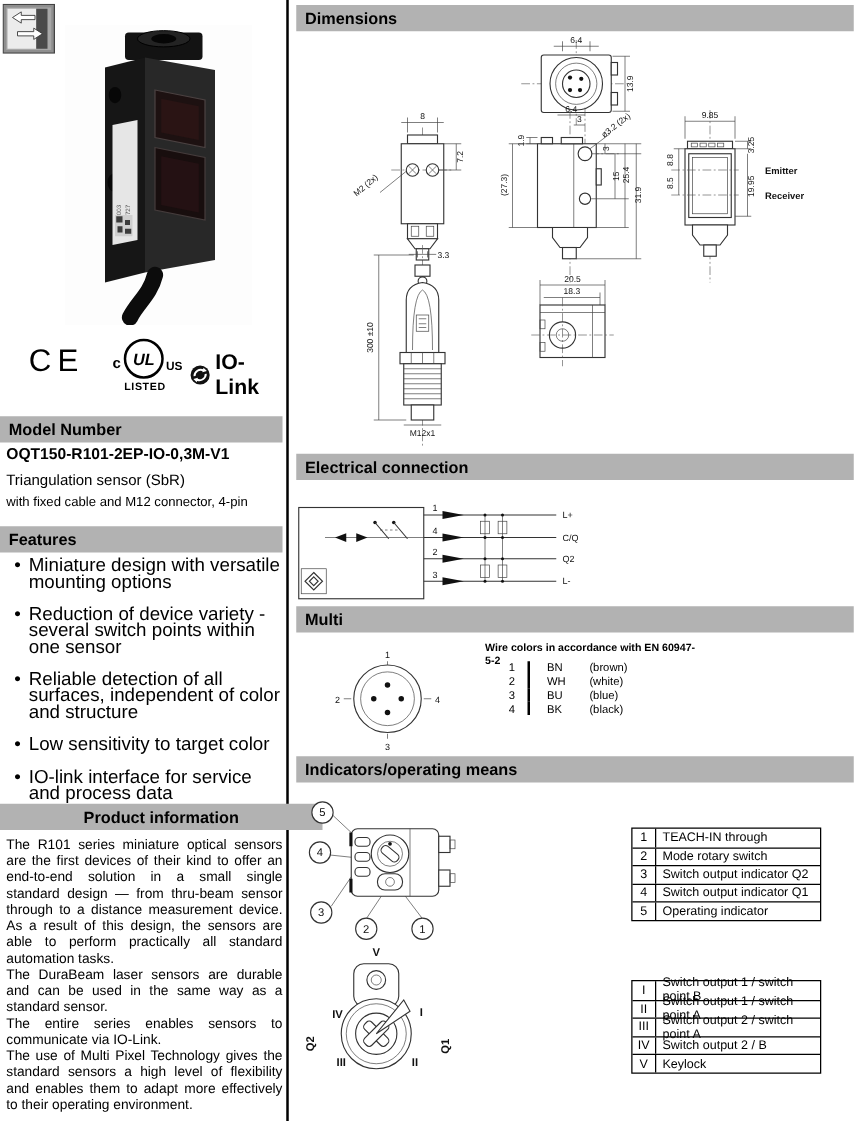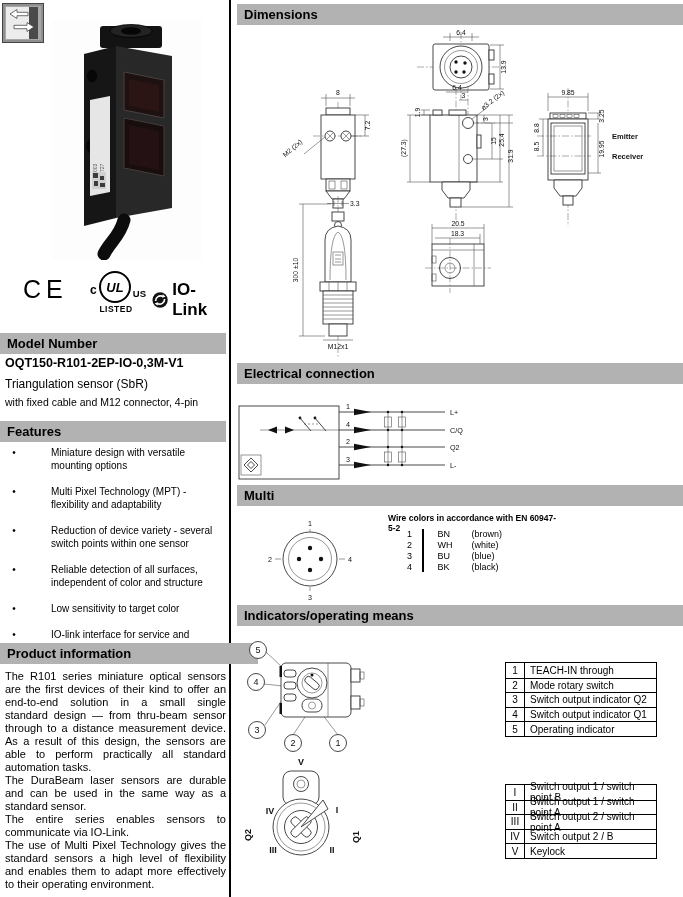--- a/index.html
+++ b/index.html
@@ -14,21 +14,21 @@
     background:var(--hdr); color:#000; font-weight:bold; font-size:13px;
     padding:3px 7px; height:21px; line-height:15px;
   }
   .divider { position:absolute; left:229px; top:0; width:2px; height:897px; background:#000; }
 
   
   #model-code { left:5px; top:356px; font-size:12.5px; font-weight:bold; }
   #model-type { left:5px; top:377px; font-size:12px;text-align:center; }
   #model-cable { left:5px; top:396px; font-size:10.5px; }
   #features-list { left:5px; top:446px; width:221px; }
-  .feat { display:flex; font-size:10px; line-height:13px; margin-bottom:13px;gap:28px; }
+  .feat { display:flex; font-size:15px; line-height:13px; margin-bottom:13px; }
   .feat .bullet { width:18px; flex:none; text-align:center; }
   .feat .bullet::before { content:"•"; }
   #prodinfo-text { left:5px; top:670px; width:221px; font-size:11px; line-height:13px; text-align:justify; }
   #prodinfo-text p { margin:0; }
 
   
   #logos { left:20px; top:271px; width:205px; height:44px; }
   .ce { position:absolute; left:3px; top:4px; font-size:25px; letter-spacing:5px; font-weight:400; }
   .ul-wrap { position:absolute; left:70px; top:0; width:52px; height:44px; }
   .ul-circle { position:absolute; left:9px; top:0; width:32px; height:32px; border:2.5px solid #000;
@@ -144,41 +144,37 @@
 <div class="abs" id="model-cable">with fixed cable and M12 connector, 4-pin</div>
 
 <div class="hdr abs" style="left:0;top:421px;width:226px;">Features</div>
 <div class="abs" id="features-list">
   <div class="feat">
       <span class="bullet"></span>
       <span>Miniature design with versatile mounting options</span>
     </div>
   <div class="feat">
       <span class="bullet"></span>
-      <span>Multi Pixel Technology (MPT) - flexibility and adaptability</span>
-    </div>
-  <div class="feat">
-      <span class="bullet"></span>
       <span>Reduction of device variety - several switch points within one sensor</span>
     </div>
   <div class="feat">
       <span class="bullet"></span>
       <span>Reliable detection of all surfaces, independent of color and structure</span>
     </div>
   <div class="feat">
       <span class="bullet"></span>
       <span>Low sensitivity to target color</span>
     </div>
   <div class="feat">
       <span class="bullet"></span>
       <span>IO-link interface for service and process data</span>
     </div>
 </div>
 
-<div class="hdr abs" style="left:0;top:643px;width:258px;">Product information</div>
+<div class="hdr abs" style="left:0;top:643px;width:258px;text-align:center;">Product information</div>
 <div class="abs" id="prodinfo-text">
   <p>The R101 series miniature optical sensors are the first devices of their kind to offer an end-to-end solution in a small single standard design — from thru-beam sensor through to a distance measurement device. As a result of this design, the sensors are able to perform practically all standard automation tasks.</p>
   <p>The DuraBeam laser sensors are durable and can be used in the same way as a standard sensor.</p>
   <p>The entire series enables sensors to communicate via IO-Link.</p>
   <p>The use of Multi Pixel Technology gives the standard sensors a high level of flexibility and enables them to adapt more effectively to their operating environment.</p>
 </div>
 
 <div class="hdr abs" style="left:237px;top:4px;width:446px;">Dimensions</div>
 
 <svg class="abs" style="left:237px;top:28px;" width="446" height="332" viewBox="0 0 446 332">

